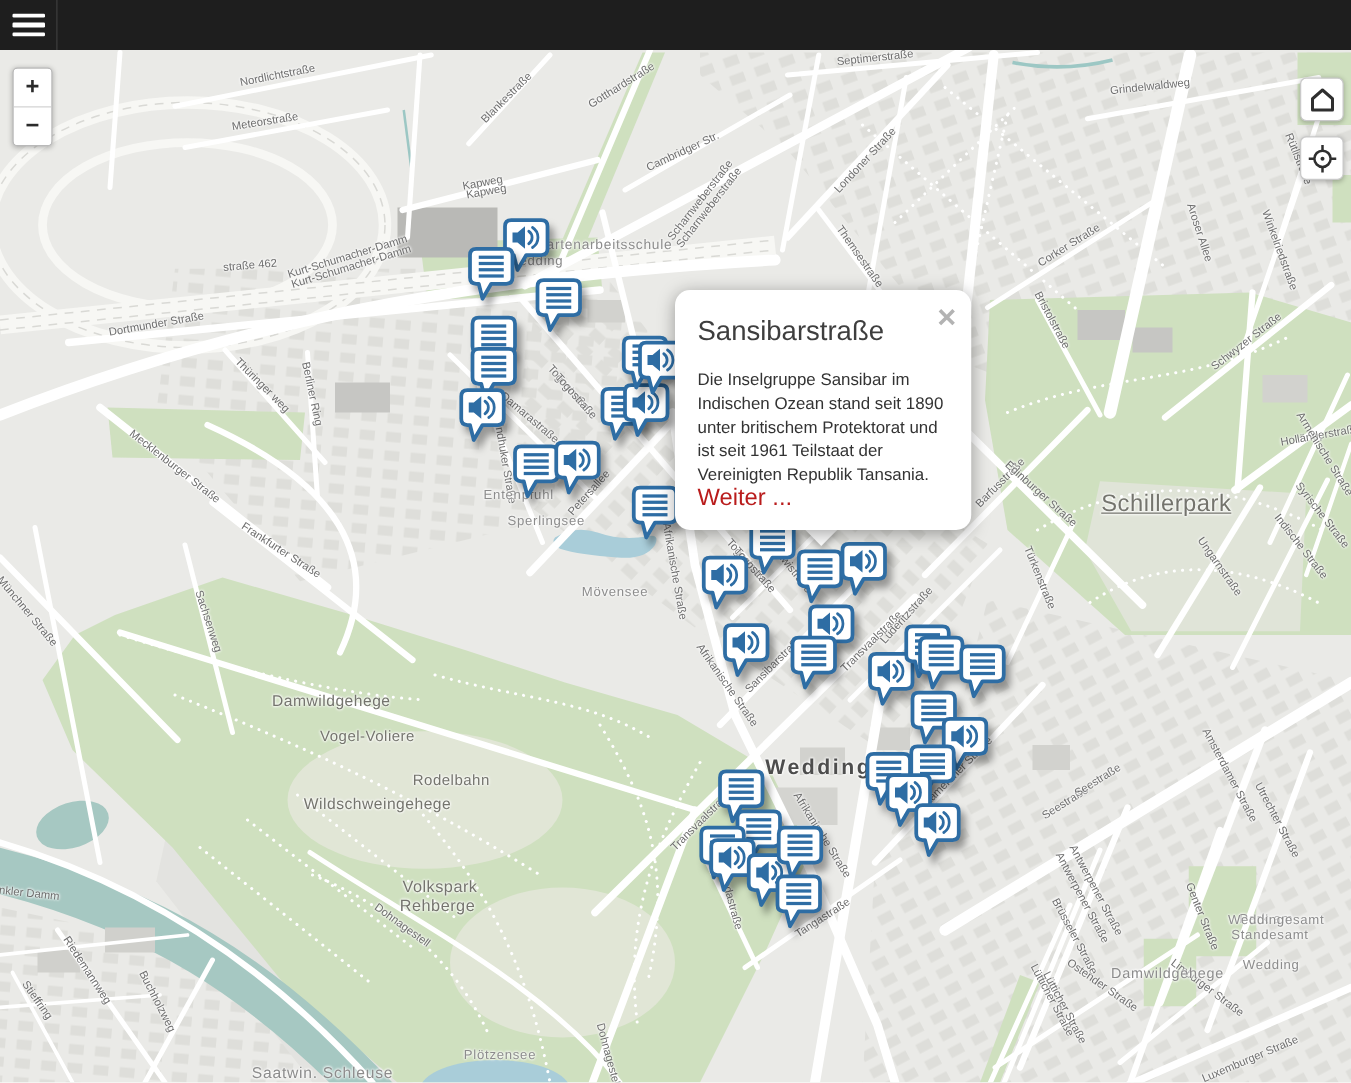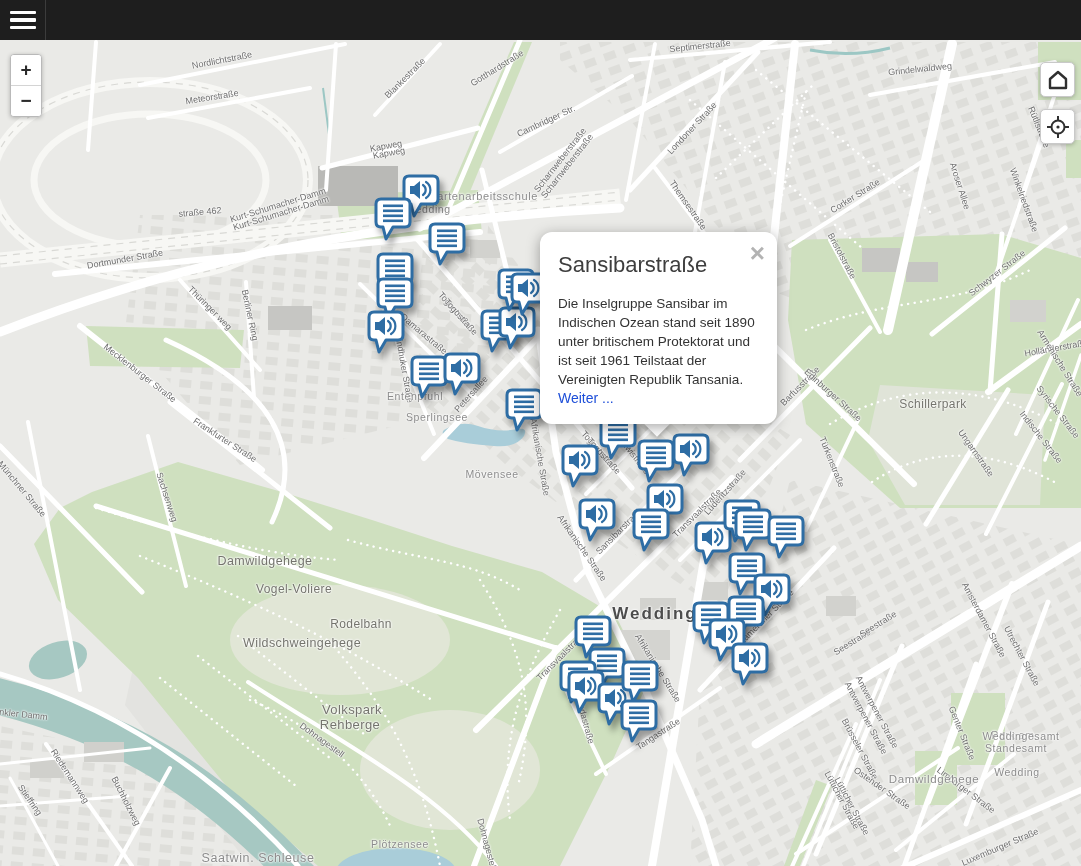--- a/index.html
+++ b/index.html
@@ -26,21 +26,21 @@
   .marker{position:absolute;width:40px;height:46px;z-index:400;cursor:pointer;
           filter:drop-shadow(4px 6px 3px rgba(0,0,0,.35))}
   
   .popup{position:absolute;left:540px;top:232px;width:237px;z-index:600}
   .popup-tip{position:absolute;left:108px;top:183px;width:18px;height:18px;background:#fff;
              transform:rotate(45deg);box-shadow:2px 2px 5px rgba(0,0,0,.25)}
   .popup-box{position:relative;background:#fff;border-radius:12px;height:192px;
              box-shadow:0 3px 14px rgba(0,0,0,.35);box-sizing:border-box;padding:16px 18px 12px 18px}
   .popup-title{font-size:22px;color:#3e3e3e;font-weight:normal;margin:4px 0 16px 0}
   .popup-body{font-size:13.5px;line-height:19px;color:#333;width:204px}
-  .popup-link{color:#1d4ed8;font-size:14px;text-decoration:none;cursor:pointer}
+  .popup-link{color:#b91c1c;font-size:19px;text-decoration:none;cursor:pointer}
   .popup-close{position:absolute;top:8px;right:12px;font-size:26px;line-height:1;
                color:#b3b3b3;font-weight:bold;cursor:pointer;font-family:"Liberation Sans",sans-serif}
   
   .zoomctl{position:absolute;left:10px;top:54px;width:30px;background:#fff;z-index:800;
            border:1px solid #b9b9b9;border-radius:4px;box-shadow:0 1px 4px rgba(0,0,0,.25);overflow:hidden}
   .zbtn{width:30px;height:30px;display:flex;align-items:center;justify-content:center;
         font-size:19px;font-weight:bold;color:#2b2b2b;cursor:pointer;background:#fff}
   .zbtn + .zbtn{border-top:1px solid #d4d4d4}
   .sqbtn{position:absolute;width:33px;height:33px;background:#fff;border:1px solid #c9c9c9;
          border-radius:5px;z-index:800;display:flex;align-items:center;justify-content:center;
@@ -287,21 +287,21 @@
         <span class="lbl st" style="left: 966px; top: 790px; transform: translate(-50%, -50%) rotate(37deg);">Limburger Straße</span>
         <span class="lbl st" style="left: 1000px; top: 847px; transform: translate(-50%, -50%) rotate(-23deg);">Luxemburger Straße</span>
         <span class="lbl st" style="left: 833px; top: 395px; transform: translate(-50%, -50%) rotate(42deg);">Edinburger Straße</span>
         <span class="lbl st" style="left: 832px; top: 462px; transform: translate(-50%, -50%) rotate(68deg);">Türkenstraße</span>
         <span class="lbl st" style="left: 842px; top: 256px; transform: translate(-50%, -50%) rotate(62deg);">Bristolstraße</span>
         <span class="lbl st" style="left: 997px; top: 273px; transform: translate(-50%, -50%) rotate(-38deg);">Schwyzer Straße</span>
         <span class="lbl st" style="left: 976px; top: 453px; transform: translate(-50%, -50%) rotate(55deg);">Ungarnstraße</span>
         <span class="lbl st" style="left: 1060px; top: 363px; transform: translate(-50%, -50%) rotate(58deg);">Armenische Straße</span>
         <span class="lbl st" style="left: 1058px; top: 412px; transform: translate(-50%, -50%) rotate(52deg);">Syrische Straße</span>
         <span class="lbl st" style="left: 1041px; top: 437px; transform: translate(-50%, -50%) rotate(52deg);">Indische Straße</span>
-        <span class="lbl park" style="left: 933px; top: 404px; font-size: 12px; transform: translate(-50%, -50%) rotate(0deg);">Schillerpark</span>
+        <span class="lbl park" style="left: 933px; top: 404px; font-size: 19px; transform: translate(-50%, -50%) rotate(0deg); text-decoration: underline;">Schillerpark</span>
         <span class="lbl park" style="left: 265px; top: 561px; font-size: 12.5px; transform: translate(-50%, -50%) rotate(0deg);">Damwildgehege</span>
         <span class="lbl park" style="left: 294px; top: 589px; transform: translate(-50%, -50%) rotate(0deg);">Vogel-Voliere</span>
         <span class="lbl park" style="left: 361px; top: 624px; transform: translate(-50%, -50%) rotate(0deg);">Rodelbahn</span>
         <span class="lbl park" style="left: 302px; top: 643px; font-size: 12.5px; transform: translate(-50%, -50%) rotate(0deg);">Wildschweingehege</span>
         <span class="lbl park" style="left: 352px; top: 709px; font-size: 13px; transform: translate(-50%, -50%) rotate(0deg);">Volkspark</span>
         <span class="lbl park" style="left: 350px; top: 724px; font-size: 13px; transform: translate(-50%, -50%) rotate(0deg);">Rehberge</span>
         <span class="lbl min" style="left: 415px; top: 396px; transform: translate(-50%, -50%) rotate(0deg);">Entenpfuhl</span>
         <span class="lbl min" style="left: 437px; top: 417px; transform: translate(-50%, -50%) rotate(0deg);">Sperlingsee</span>
         <span class="lbl min" style="left: 492px; top: 474px; transform: translate(-50%, -50%) rotate(0deg);">Mövensee</span>
         <span class="lbl min" style="left: 483px; top: 196px; font-size: 11px; transform: translate(-50%, -50%) rotate(0deg);">Gartenarbeitsschule</span>

